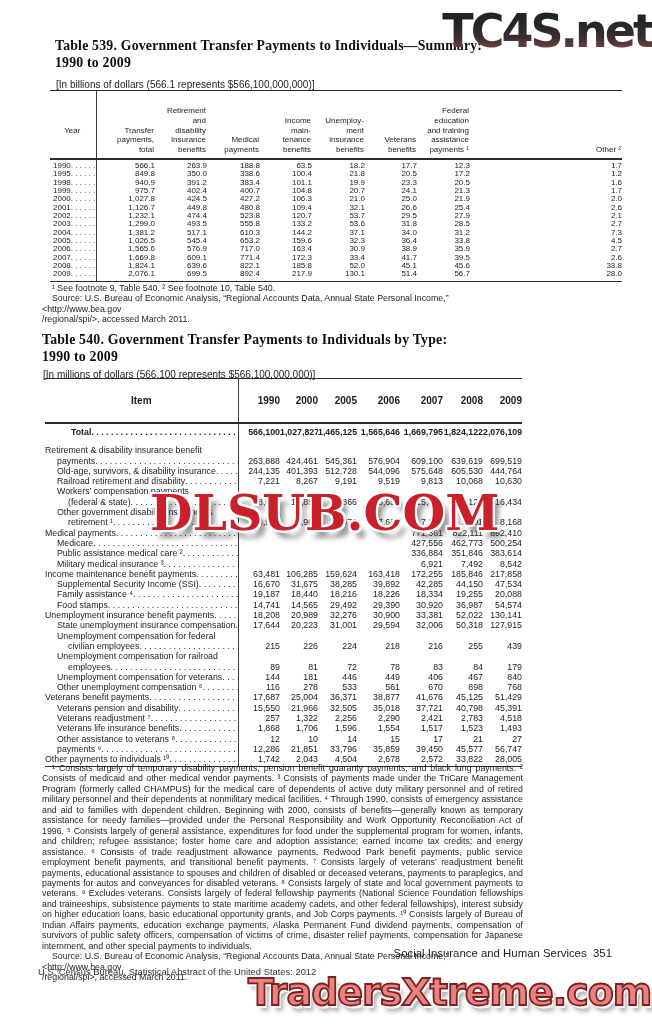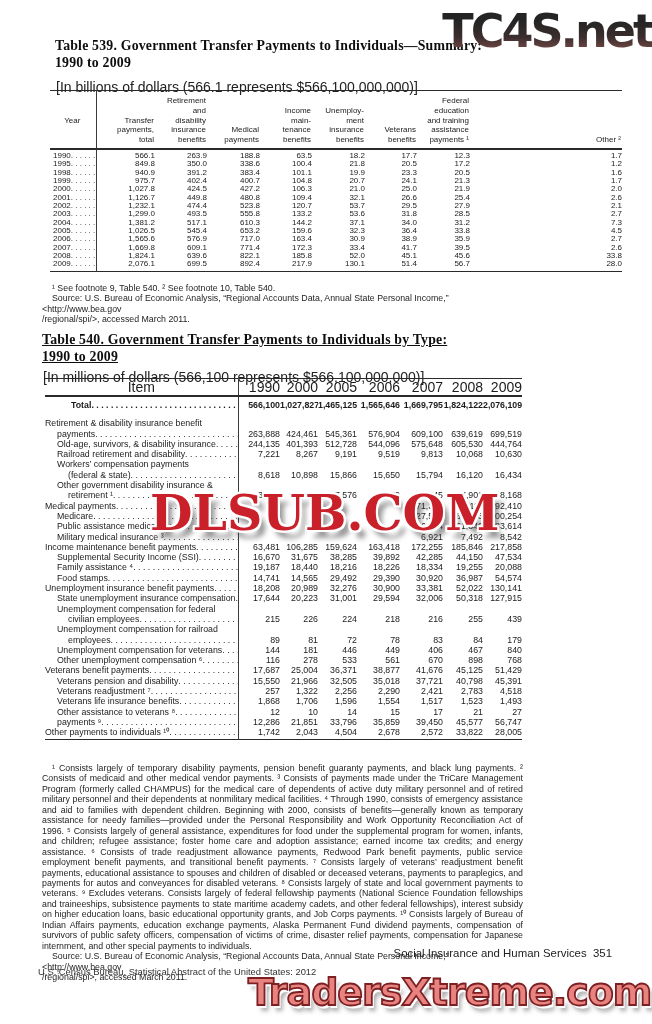--- a/index.html
+++ b/index.html
@@ -3,50 +3,50 @@
 <meta charset="utf-8">
 <style>
   html,body{margin:0;padding:0;background:#ffffff;}
   .page{position:relative;width:652px;height:1024px;background:#fff;overflow:hidden;
         font-family:"Liberation Sans",sans-serif;color:#1b1b1b;}
 
   
   .t-title{position:absolute;font-family:"Liberation Serif",serif;font-weight:700;
            font-size:13.8px;line-height:17px;letter-spacing:.2px;color:#0e0e0e;}
   #title539{left:55px;top:37px;width:545px;}
-  #title540{left:42px;top:331px;width:545px;text-decoration:underline;}
-  .unit{position:absolute;font-size:14px;color:#222;}
+  #title540{left:42px;top:331px;width:545px;}
+  .unit{position:absolute;font-size:10px;color:#222;}
   #unit539{left:56px;top:79px;}
   #unit540{left:43px;top:369px;}
 
   
   table{border-collapse:collapse;table-layout:fixed;}
   td,th{overflow:hidden;}
   .num{text-align:right;vertical-align:bottom;}
   .lblflex{display:flex;align-items:baseline;overflow:hidden;white-space:nowrap;}
   .dots{flex:1;overflow:hidden;white-space:nowrap;}
   .dots::after{content:" . . . . . . . . . . . . . . . . . . . . . . . . . . . . . . . . . . . . . . . . . . . . . . . . . . . . .";}
   tr.b td{font-weight:700;}
 
   
   #tbl539{position:absolute;left:50px;top:90px;width:572px;font-size:8px;}
   #tbl539 thead tr{border-top:1.4px solid #2a2a2a;border-bottom:2.2px solid #2a2a2a;}
   #tbl539 th{font-weight:400;font-size:8px;line-height:9.8px;white-space:pre-line;
-             text-align:right;vertical-align:bottom;padding:5px 1px 3px 0;}
+             text-align:right;vertical-align:bottom;padding:15px 1px 3px 0;}
   #tbl539 th.year-h{text-align:center;vertical-align:middle;border-right:1px solid #3a3a3a;}
   #tbl539 tbody{border-bottom:1.4px solid #2a2a2a;}
   #tbl539 td{padding:0;line-height:8.35px;font-size:8px;}
   #tbl539 td.year-cell{border-right:1px solid #3a3a3a;padding-left:3px;}
   #tbl539 tbody tr:first-child td{padding-top:2px;}
   #tbl539 tbody tr:last-child td{padding-bottom:2px;}
 
   
   #tbl540{position:absolute;left:45px;top:378px;width:477px;font-size:8.8px;}
   #tbl540 thead tr{border-top:1.4px solid #2a2a2a;border-bottom:2.2px solid #2a2a2a;}
-  #tbl540 th{font-weight:400;font-size:14px;text-align:right;padding:0 0;}
+  #tbl540 th{font-weight:700;font-size:10px;text-align:right;padding:16px 0;}
   #tbl540 th.item-h{text-align:center;border-right:1px solid #3a3a3a;}
   #tbl540 td{padding:0;line-height:10.3px;font-size:8.8px;}
   #tbl540 td.lbl{border-right:1px solid #3a3a3a;}
   #tbl540 tbody{border-bottom:1.4px solid #2a2a2a;}
   #tbl540 tbody tr:first-child td{padding-top:3px;}
   #tbl540 tbody tr:last-child td{padding-bottom:1px;}
   #tbl540 tr.spacer td{height:8px;}
   .i0{padding-left:0;} .i1{padding-left:12px;} .i2{padding-left:23px;text-align:center;} .i3{padding-left:26px;}
 
   

